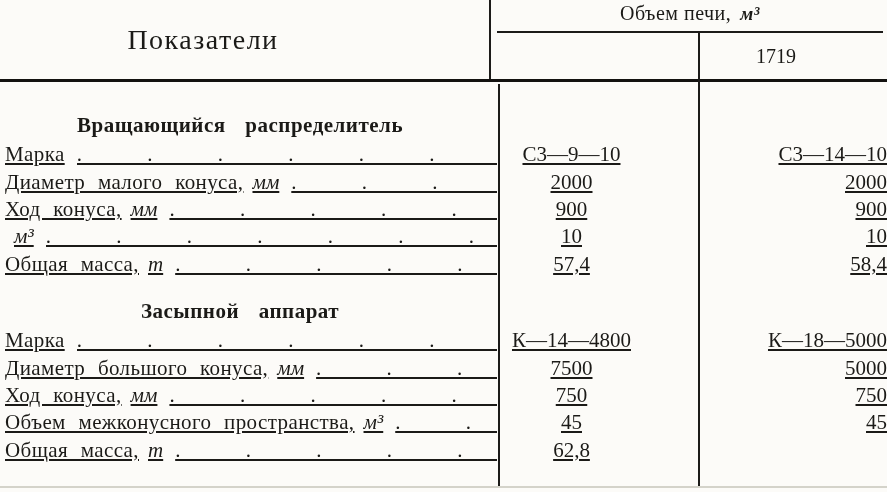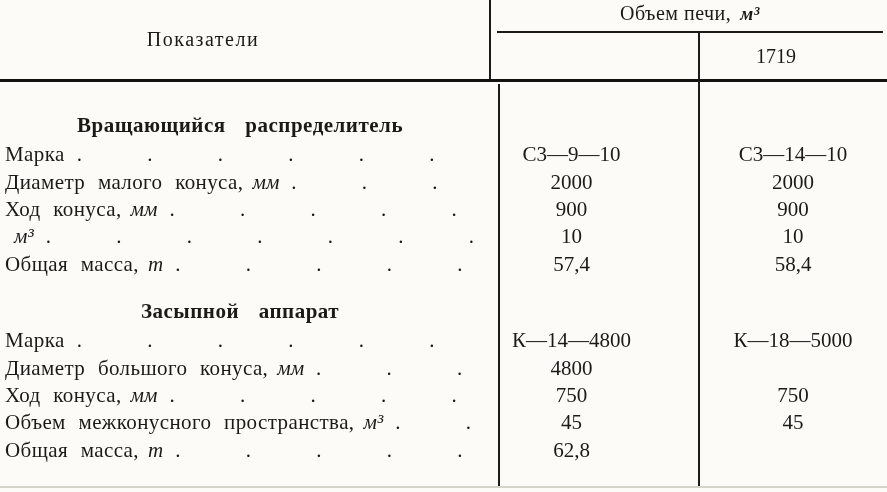--- a/index.html
+++ b/index.html
@@ -17,21 +17,21 @@
   .vline-body-left{left:498px;top:84px;width:2px;height:403px;}
   .vline-col-divider{left:698px;top:33px;width:2px;height:454px;}
   .hline-group{left:497px;top:31px;width:386px;height:2px;}
   .hline-thick{left:0;top:79px;width:887px;height:3px;background:#131210;}
   .hline-bottom{left:0;top:486px;width:887px;height:2px;background:#d4d3ca;}
   
   .hdr-indicators{
     position:absolute;left:0;top:0;width:490px;height:79px;
     display:flex;align-items:center;justify-content:center;
     box-sizing:border-box;padding-right:84px;
-    font-size:20px;letter-spacing:1.5px;
+    font-size:28px;letter-spacing:1.5px;
   }
   .hdr-group{
     position:absolute;left:497px;top:0;width:386px;height:27px;
     display:flex;align-items:center;justify-content:center;
     font-size:20px;letter-spacing:0.5px;
   }
   .hdr-group .unit{font-style:italic;font-weight:bold;margin-left:9px;font-size:19px;}
   .hdr-sub{
     position:absolute;top:33px;height:46px;
     display:flex;align-items:center;justify-content:center;
@@ -42,38 +42,38 @@
   
   .body{position:absolute;left:0;top:84px;width:887px;}
   .section-title{
     height:57px;width:480px;
     display:flex;align-items:flex-end;justify-content:center;
     box-sizing:border-box;padding-bottom:3px;
     font-weight:bold;font-size:21px;
     word-spacing:14px;letter-spacing:0.5px;
   }
   .section-title.second{height:49px;}
-  .row{display:flex;height:27.4px;align-items:center;font-size:21px;}
+  .row{display:flex;height:27.4px;align-items:center;font-size:21px;text-decoration:underline;}
   .cell-label{
     width:499px;box-sizing:border-box;padding-left:5px;
     display:flex;align-items:baseline;overflow:hidden;
   }
   .lbl{white-space:nowrap;word-spacing:7px;letter-spacing:0.4px;}
   .unit{font-style:italic;margin-left:9px;white-space:nowrap;}
   .unit:empty{margin-left:0;}
   .leader{
     flex:1;overflow:hidden;white-space:nowrap;
     letter-spacing:30px;margin-left:12px;margin-right:2px;
     font-size:21px;
   }
   .cell-v1{
     width:200px;box-sizing:border-box;padding-right:55px;
     text-align:center;white-space:nowrap;
   }
-  .cell-v2{width:188px;text-align:center;white-space:nowrap;}
+  .cell-v2{width:188px;text-align:right;white-space:nowrap;}
 </style>
 </head>
 <body>
 
 <div class="page">
 
   <div class="hdr-indicators">Показатели</div>
 
   <div class="hdr-group">
     <span>Объем печи,</span>
@@ -153,21 +153,22 @@
       <div class="cell-v1">К—14—4800</div>
       <div class="cell-v2">К—18—5000</div>
     </div>
 
     <div class="row">
       <div class="cell-label">
         <span class="lbl">Диаметр большого конуса,</span>
         <span class="unit">мм</span>
         <span class="leader">. . . . . . . . . . . . . . . . . . . . . . . . . . . .</span>
       </div>
-      <div class="cell-v1">4800</div>
+      <div class="cell-v1">7500</div>
+      <div class="cell-v2">5000</div>
     </div>
 
     <div class="row">
       <div class="cell-label">
         <span class="lbl">Ход конуса,</span>
         <span class="unit">мм</span>
         <span class="leader">. . . . . . . . . . . . . . . . . . . . . . . . . . . .</span>
       </div>
       <div class="cell-v1">750</div>
       <div class="cell-v2">750</div>

